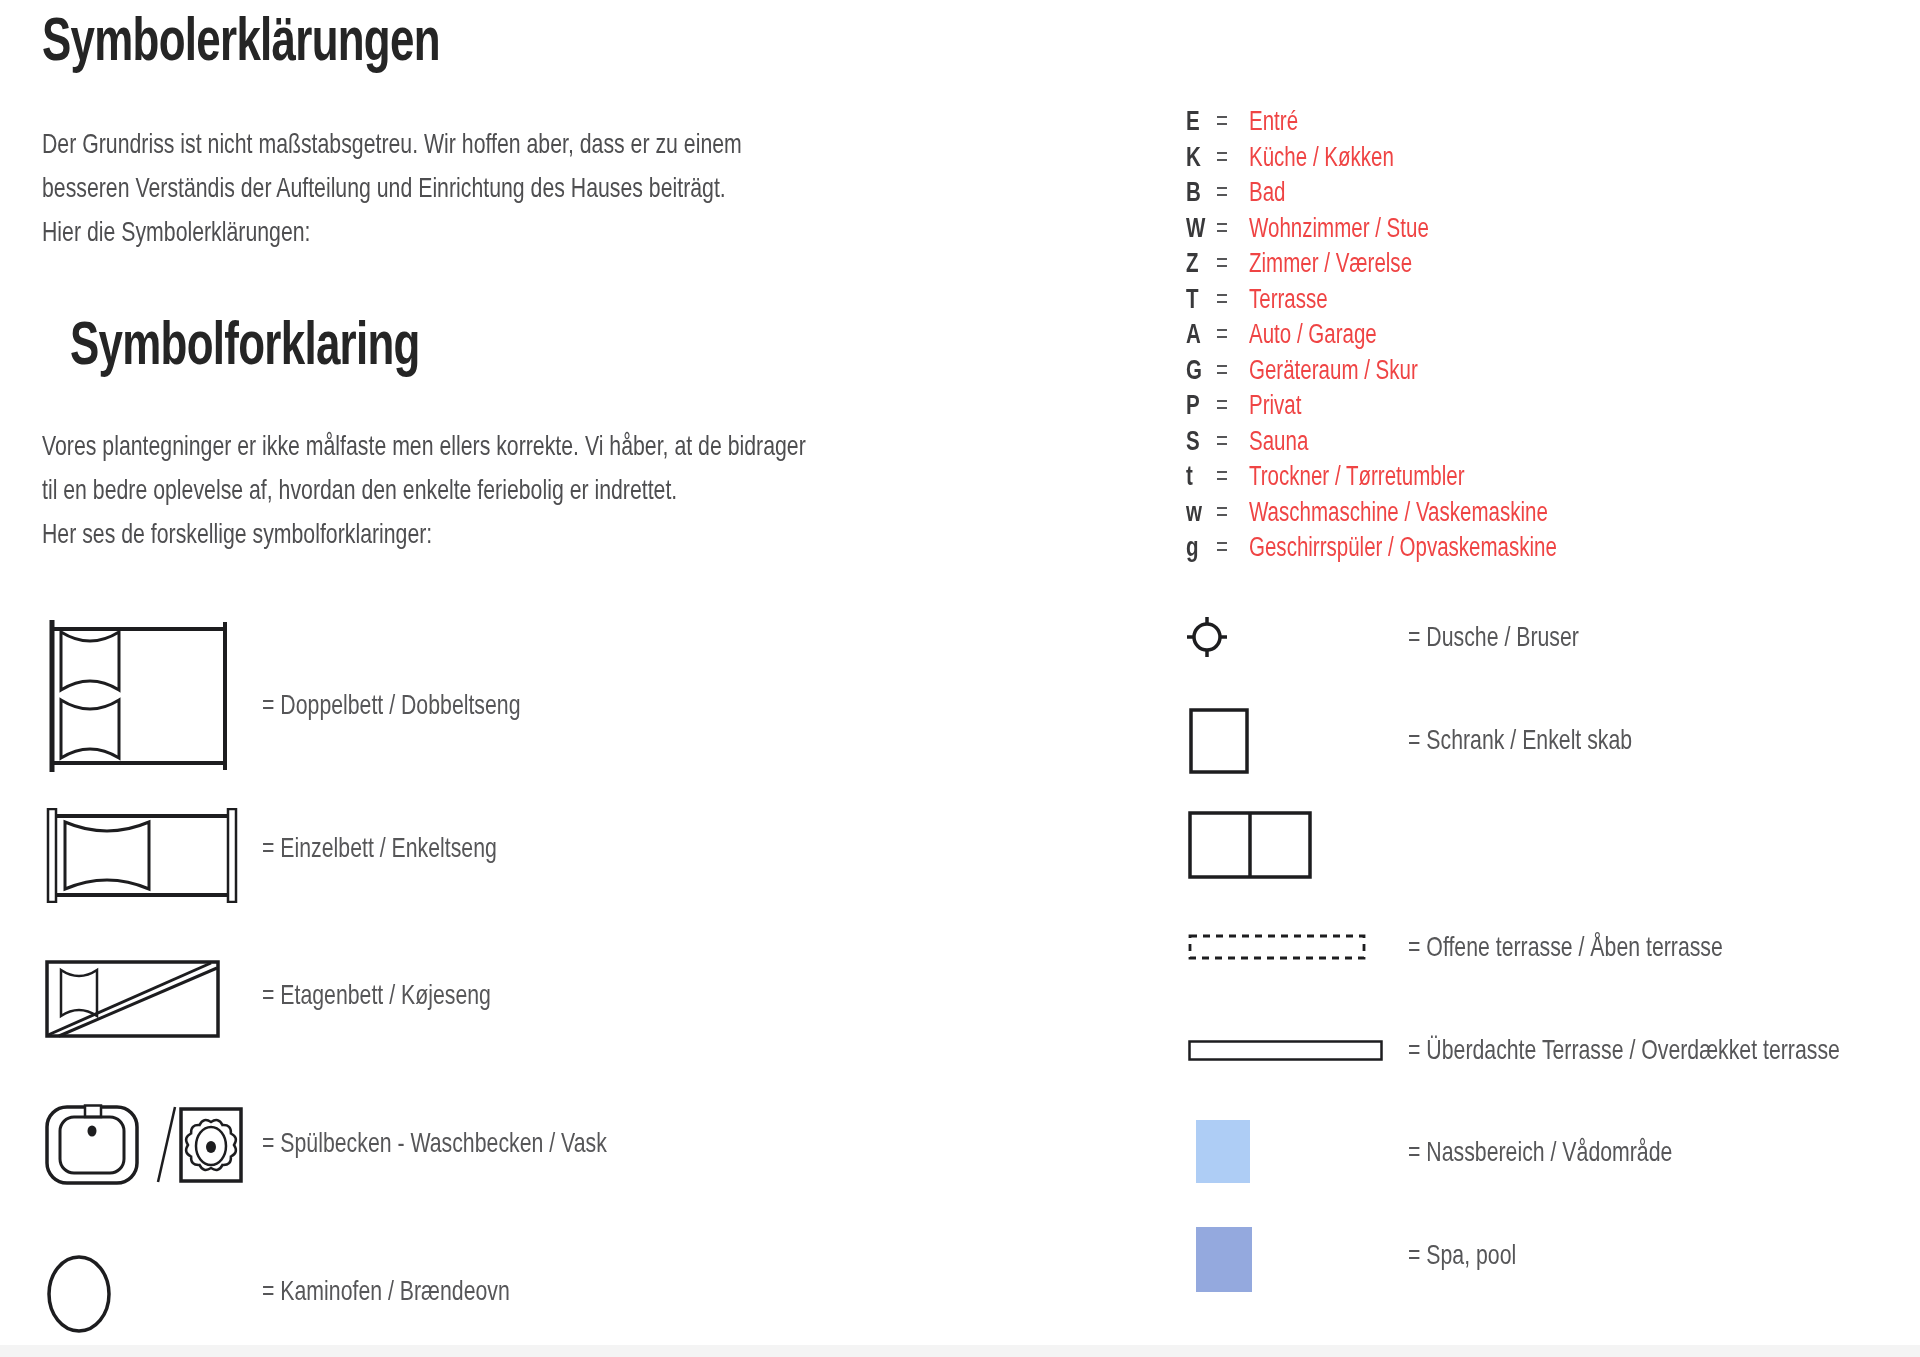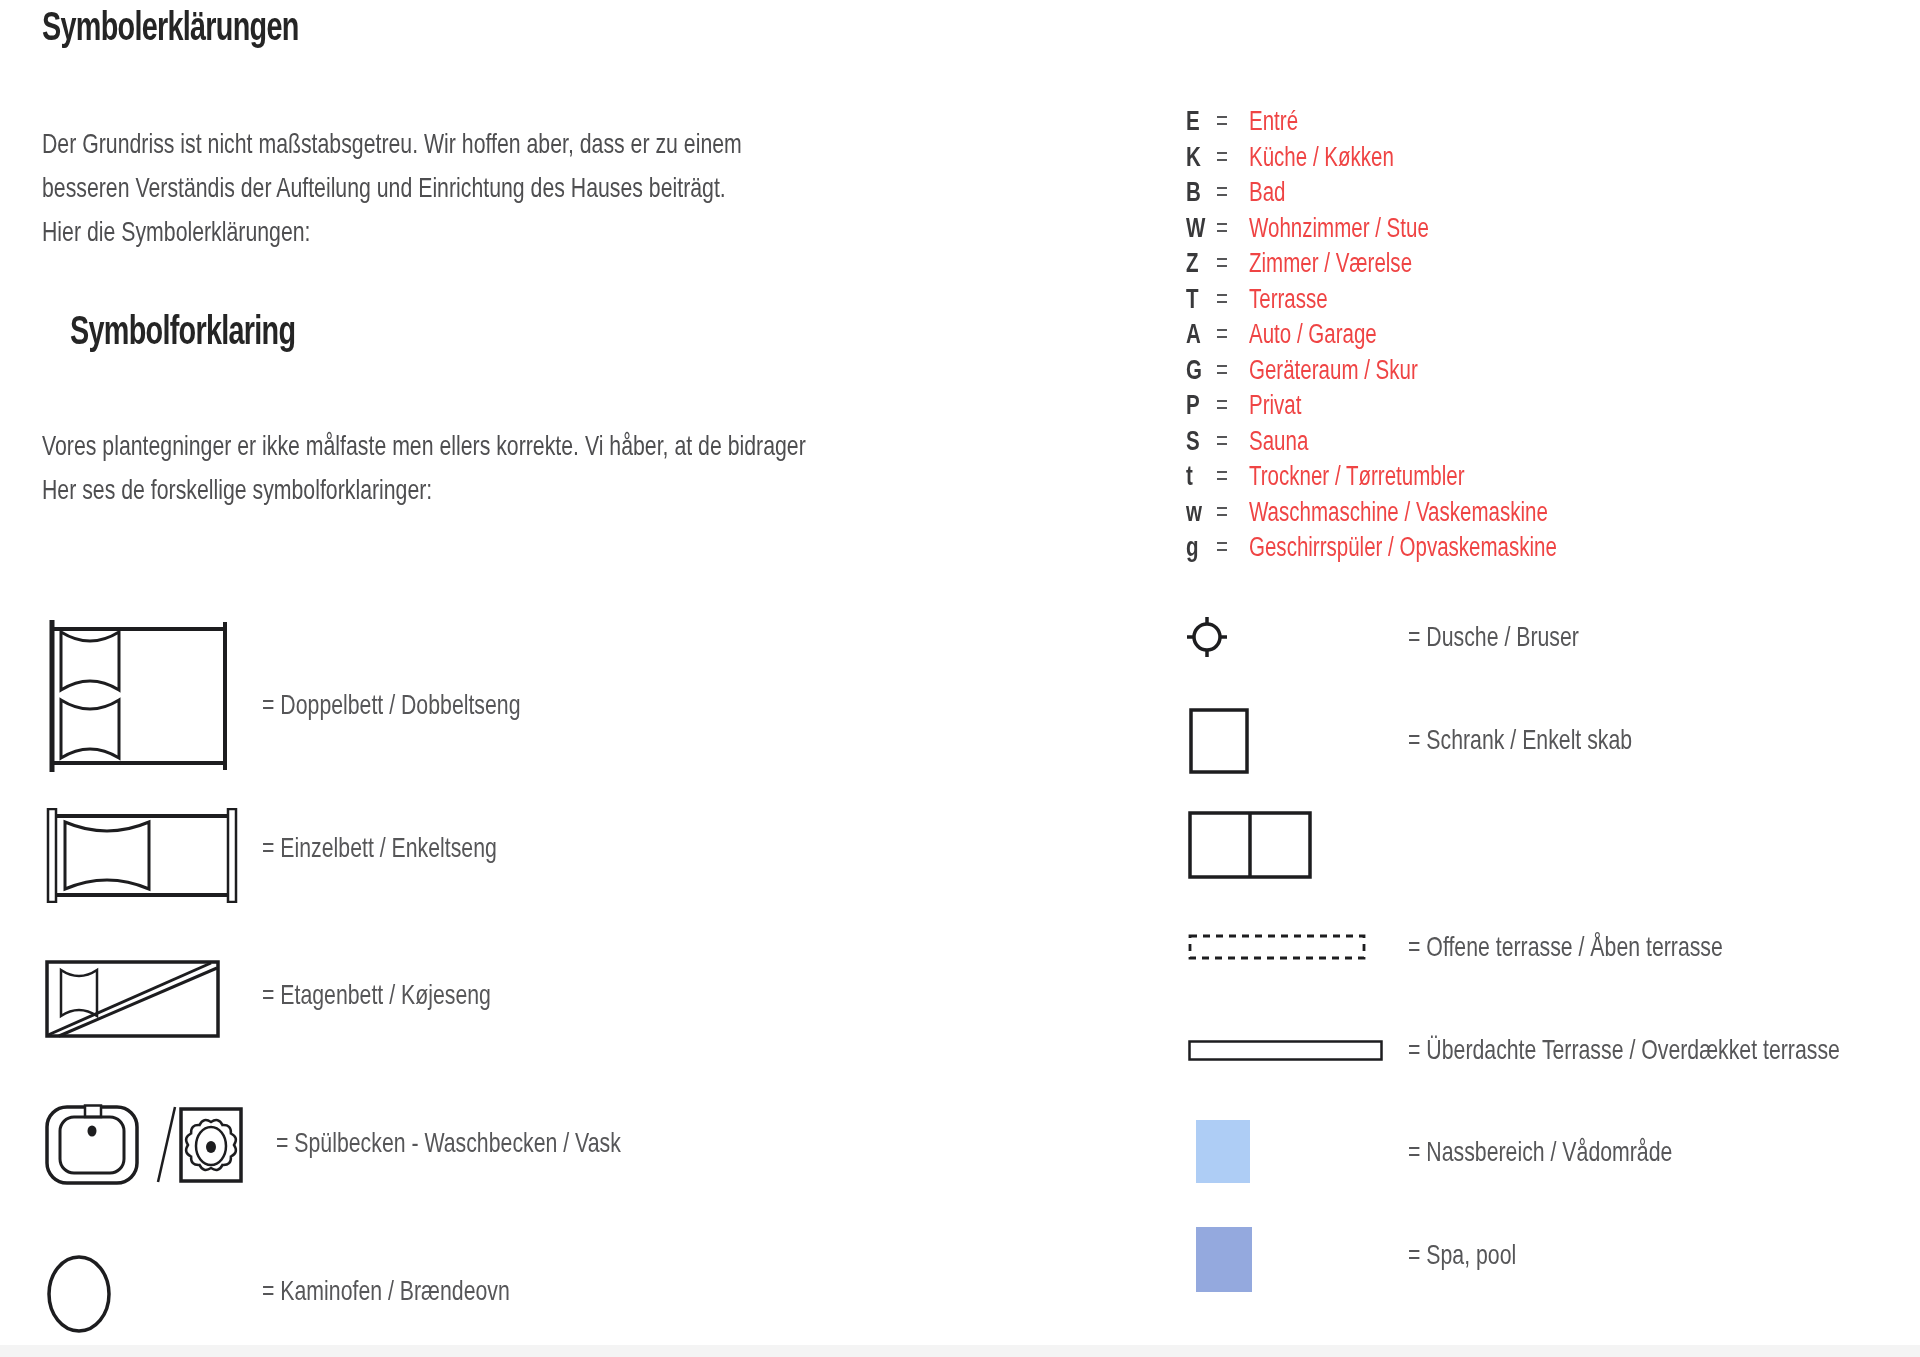--- a/index.html
+++ b/index.html
@@ -2,21 +2,21 @@
 <html><head>
 <meta charset="utf-8">
 <style>
   html,body{margin:0;padding:0;background:#fff;}
   .page{position:relative;width:1920px;height:1357px;background:#ffffff;overflow:hidden;
         font-family:"Liberation Sans","DejaVu Sans",sans-serif;}
   .abs{position:absolute;}
   
   .cx{display:inline-block;white-space:nowrap;transform:scaleX(0.76);transform-origin:0 50%;}
   .cxh{display:inline-block;white-space:nowrap;transform:scaleX(0.72);transform-origin:0 50%;}
-  h1,h2{margin:0;font-size:40px;font-weight:bold;color:#252525;letter-spacing:-1px;}
+  h1,h2{margin:0;font-size:61px;font-weight:bold;color:#252525;letter-spacing:-1px;}
   .para{color:#4e4e50;font-size:28px;}
   .para .ln{height:44px;line-height:44px;}
   .sym-label{color:#565658;font-size:28px;line-height:38px;height:38px;}
   .codes .row{display:flex;align-items:center;height:35.5px;}
   .codes .key{width:30px;font-weight:bold;color:#39393b;font-size:27px;}
   .codes .eq{width:33px;color:#565658;font-size:27px;}
   .codes .def{color:#ef4444;font-size:27px;}
   svg{display:block;}
   svg .st{stroke:#1d1d1f;fill:none;}
   .bottom-strip{left:0;top:1345px;width:1920px;height:12px;background:#f4f4f4;}
@@ -31,20 +31,21 @@
   <div class="abs para" style="left:42px;top:122px;">
     <div class="ln"><span class="cx">Der Grundriss ist nicht maßstabsgetreu. Wir hoffen aber, dass er zu einem</span></div>
     <div class="ln"><span class="cx">besseren Verständis der Aufteilung und Einrichtung des Hauses beiträgt.</span></div>
     <div class="ln"><span class="cx">Hier die Symbolerklärungen:</span></div>
   </div>
 
   <h2 class="abs" style="left:42px;top:308px;margin-left:28px;"><span class="cxh">Symbolforklaring</span></h2>
 
   <div class="abs para" style="left:42px;top:424px;">
     <div class="ln"><span class="cx">Vores plantegninger er ikke målfaste men ellers korrekte. Vi håber, at de bidrager</span></div>
+    <div class="ln"><span class="cx">til en bedre oplevelse af, hvordan den enkelte feriebolig er indrettet.</span></div>
     <div class="ln"><span class="cx">Her ses de forskellige symbolforklaringer:</span></div>
   </div>
 
   <svg class="abs" style="left:45px;top:620px;" width="190" height="152" viewBox="0 0 190 152">
     <line class="st" x1="7" y1="0" x2="7" y2="152" stroke-width="5"></line>
     <line class="st" x1="9" y1="9" x2="181" y2="9" stroke-width="4"></line>
     <line class="st" x1="9" y1="143" x2="181" y2="143" stroke-width="4"></line>
     <line class="st" x1="180" y1="2" x2="180" y2="150" stroke-width="4"></line>
     <path class="st" stroke-width="3" d="M16 12 Q45 30 74 12 L74 70 Q45 52 16 70 Z"></path>
     <path class="st" stroke-width="3" d="M16 80 Q45 98 74 80 L74 138 Q45 120 16 138 Z"></path>
@@ -72,21 +73,21 @@
     <rect class="st" x="2" y="5" width="90" height="76" rx="20" stroke-width="3.5"></rect>
     <rect x="40" y="3.5" width="16" height="11.5" fill="#ffffff" stroke="#1d1d1f" stroke-width="2.5"></rect>
     <rect class="st" x="15" y="15" width="64" height="56" rx="14" stroke-width="3"></rect>
     <ellipse cx="47" cy="29" rx="4.5" ry="5.5" fill="#1d1d1f"></ellipse>
     <line class="st" x1="113" y1="80" x2="130" y2="5" stroke-width="2.5"></line>
     <rect class="st" x="136" y="7" width="60" height="72" stroke-width="3.5"></rect>
     <path class="st" stroke-width="2.5" d="M189 43 Q194 50.5 185.9 54.5 Q186.5 63.5 177.5 62.9 Q173.5 71 166 66 Q158.5 71 154.5 62.9 Q145.5 63.5 146.1 54.5 Q138 50.5 143 43 Q138 35.5 146.1 31.5 Q145.5 22.5 154.5 23.1 Q158.5 15 166 20 Q173.5 15 177.5 23.1 Q186.5 22.5 185.9 31.5 Q194 35.5 189 43 Z"></path>
     <ellipse class="st" cx="166" cy="44" rx="15" ry="19" stroke-width="2.5"></ellipse>
     <ellipse cx="166" cy="45" rx="5" ry="6" fill="#1d1d1f"></ellipse>
   </svg>
-  <div class="abs sym-label" style="left:276px;top:1124px;"><span class="cx">= Spülbecken - Waschbecken / Vask</span></div>
+  <div class="abs sym-label" style="left:262px;top:1124px;"><span class="cx">= Spülbecken - Waschbecken / Vask</span></div>
 
   <svg class="abs" style="left:45px;top:1254px;" width="70" height="80" viewBox="0 0 70 80">
     <ellipse class="st" cx="34" cy="40" rx="30" ry="37" stroke-width="3.5"></ellipse>
   </svg>
   <div class="abs sym-label" style="left:262px;top:1272px;"><span class="cx">= Kaminofen / Brændeovn</span></div>
 
   <div class="abs codes" style="left:1186px;top:104px;">
     <div class="row">
         <span class="key"><span class="cx">E</span></span>
         <span class="eq"><span class="cx">=</span></span>

